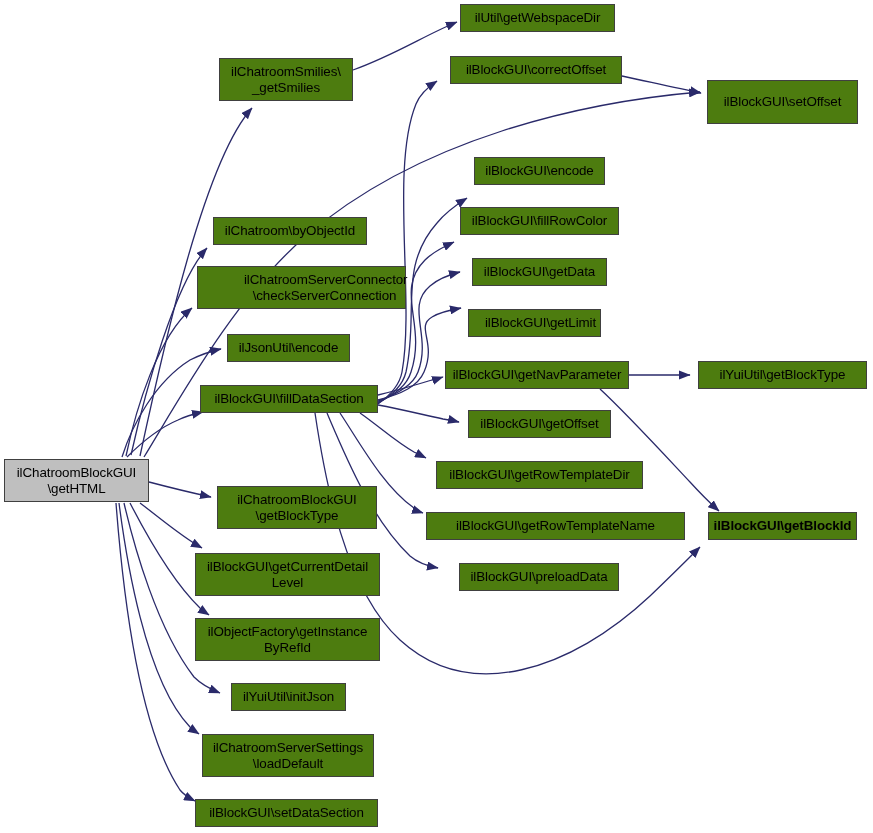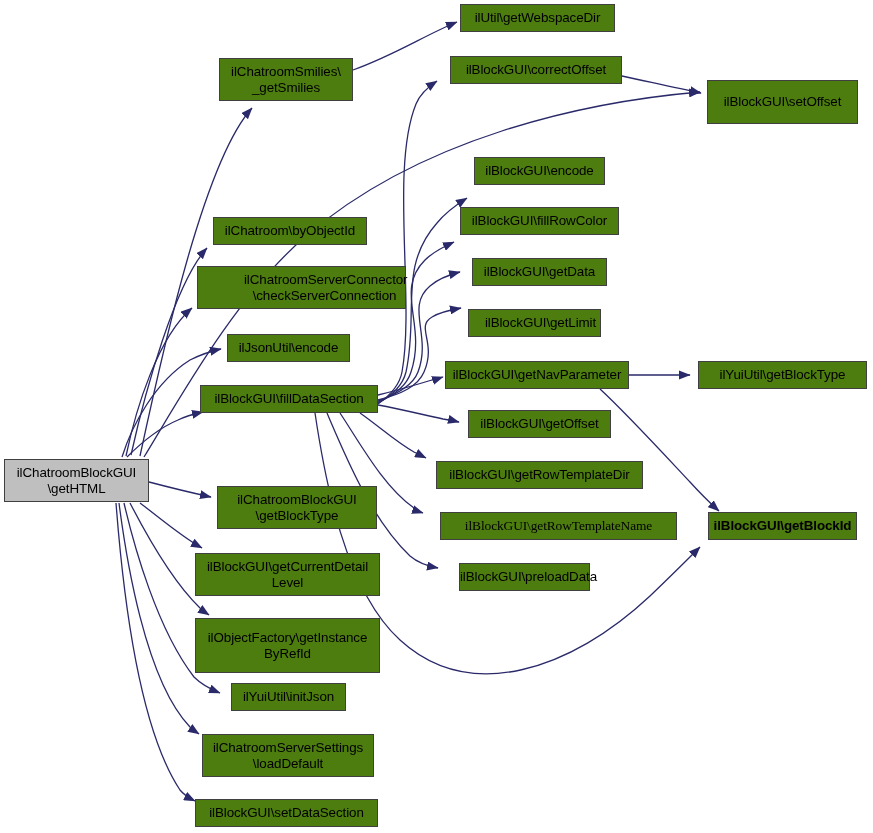--- a/index.html
+++ b/index.html
@@ -110,26 +110,26 @@
       <div class="node" style="left: 472px; top: 258px; width: 135px; height: 28px;"><span class="node-label">ilBlockGUI\getData</span></div>
       <div class="node" style="left: 468px; top: 309px; width: 133px; height: 28px; padding-left: 12px;"><span class="node-label">ilBlockGUI\getLimit</span></div>
       <div class="node" style="left: 227px; top: 334px; width: 123px; height: 28px;"><span class="node-label">ilJsonUtil\encode</span></div>
       <div class="node" style="left: 445px; top: 361px; width: 184px; height: 28px;"><span class="node-label">ilBlockGUI\getNavParameter</span></div>
       <div class="node" style="left: 698px; top: 361px; width: 169px; height: 28px;"><span class="node-label">ilYuiUtil\getBlockType</span></div>
       <div class="node" style="left: 200px; top: 385px; width: 178px; height: 28px;"><span class="node-label">ilBlockGUI\fillDataSection</span></div>
       <div class="node" style="left: 468px; top: 410px; width: 143px; height: 28px;"><span class="node-label">ilBlockGUI\getOffset</span></div>
       <div class="node" style="left: 436px; top: 461px; width: 207px; height: 28px;"><span class="node-label">ilBlockGUI\getRowTemplateDir</span></div>
       <div class="node" style="left: 217px; top: 486px; width: 160px; height: 43px;"><span class="node-label">ilChatroomBlockGUI
 \getBlockType</span></div>
-      <div class="node" style="left: 440px; top: 512px; width: 237px; height: 28px; font-family: Liberation Serif, serif;"><span class="node-label">ilBlockGUI\getRowTemplateName</span></div>
+      <div class="node" style="left: 426px; top: 512px; width: 259px; height: 28px;"><span class="node-label">ilBlockGUI\getRowTemplateName</span></div>
       <div class="node" style="left: 708px; top: 512px; width: 149px; height: 28px; font-weight: bold;"><span class="node-label">ilBlockGUI\getBlockId</span></div>
       <div class="node" style="left: 195px; top: 553px; width: 185px; height: 43px;"><span class="node-label">ilBlockGUI\getCurrentDetail
 Level</span></div>
-      <div class="node" style="left: 459px; top: 563px; width: 131px; height: 28px;"><span class="node-label">ilBlockGUI\preloadData</span></div>
-      <div class="node" style="left: 195px; top: 618px; width: 185px; height: 55px;"><span class="node-label">ilObjectFactory\getInstance
+      <div class="node" style="left: 459px; top: 563px; width: 160px; height: 28px;"><span class="node-label">ilBlockGUI\preloadData</span></div>
+      <div class="node" style="left: 195px; top: 618px; width: 185px; height: 43px;"><span class="node-label">ilObjectFactory\getInstance
 ByRefId</span></div>
       <div class="node" style="left: 231px; top: 683px; width: 115px; height: 28px;"><span class="node-label">ilYuiUtil\initJson</span></div>
       <div class="node" style="left: 202px; top: 734px; width: 172px; height: 43px;"><span class="node-label">ilChatroomServerSettings
 \loadDefault</span></div>
       <div class="node" style="left: 195px; top: 799px; width: 183px; height: 28px;"><span class="node-label">ilBlockGUI\setDataSection</span></div>
     </div>
 
 </div>
 
 </body></html>

